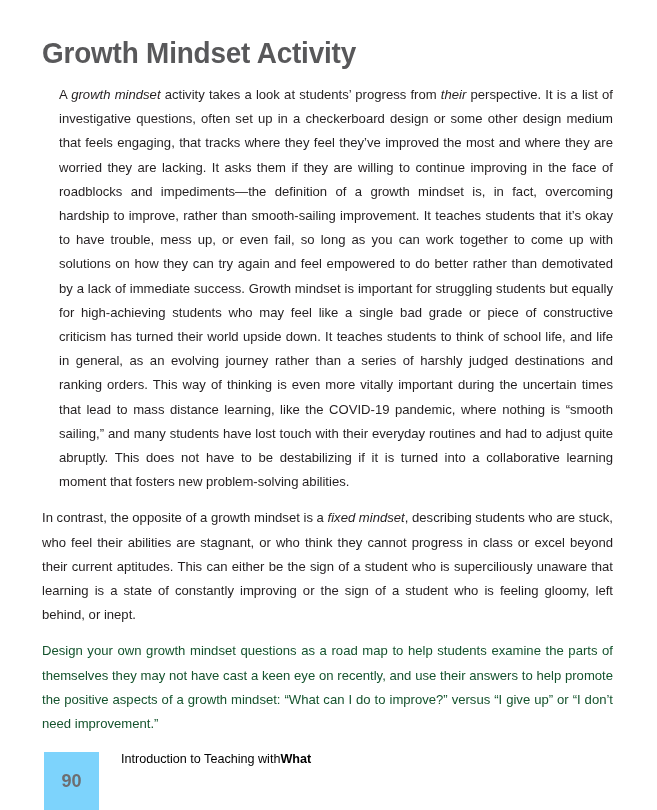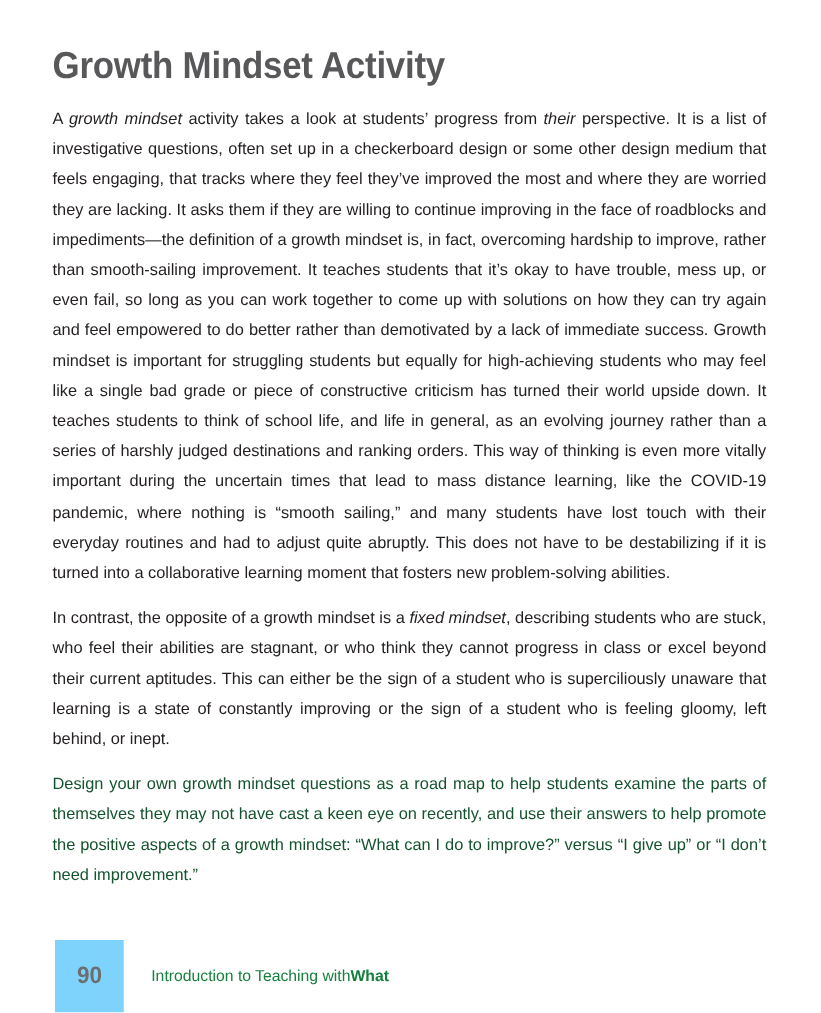--- a/index.html
+++ b/index.html
@@ -44,20 +44,21 @@
     font-size: 13.1px;
     line-height: 24.2px;
     text-align: justify;
     text-justify: inter-word;
     color: #231f20;
     margin: 0;
     padding-top: 12px;
   }
   .body-para.first {
     padding-top: 13px;
+    margin-left: 17px;
   }
   .body-para em {
     font-style: italic;
   }
   .footer {
     position: absolute;
     left: 0;
     bottom: 0;
     width: 657px;
     height: 58px;
@@ -80,23 +81,22 @@
     color: #6d6e71;
     letter-spacing: 0px;
     transform: scaleX(0.95);
   }
   .footer-text {
     position: absolute;
     left: 121px;
     top: 0;
     height: 58px;
     display: flex;
-    align-items: center;
     font-size: 12.6px;
-    color: #15803d;
+    color: #000000;
   }
   .footer-text b {
     font-weight: bold;
   }
 </style>
 </head>
 <body>
 
 <div class="page">
 

